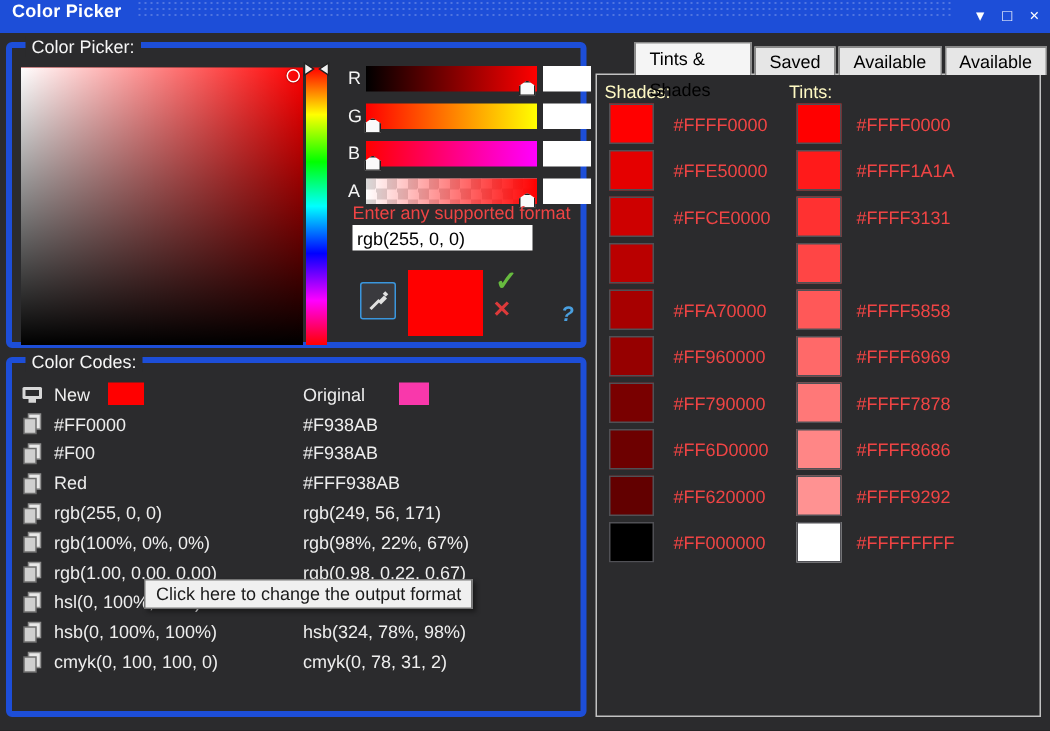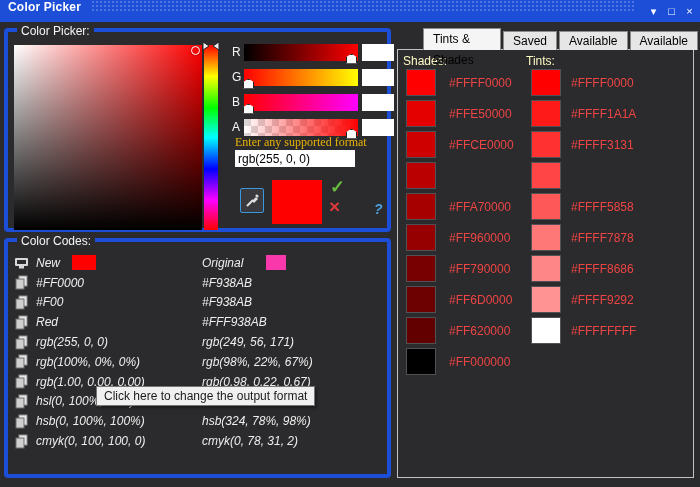--- a/index.html
+++ b/index.html
@@ -36,33 +36,33 @@
   .track { position:relative; width:114px; height:17px; }
   .track-r { background:linear-gradient(to right,#000,#f00); }
   .track-g { background:linear-gradient(to right,#f00,#ff0); }
   .track-b { background:linear-gradient(to right,#f00,#f0f); }
   .track-a { background:linear-gradient(to right,rgba(255,0,0,0),#f00), repeating-conic-gradient(#ffffff 0% 25%, #d9d9d9 0% 50%);
              background-size:100% 100%, 14px 14px; }
   .thumb { position:absolute; bottom:-3px; width:11px; height:10px; background:#fafafa; border:1px solid #222;
            clip-path:polygon(50% 0,100% 38%,100% 100%,0 100%,0 38%); }
   .ch-value { width:26px; height:17px; border:none; background:#fff; color:#000; font:12px "Liberation Sans",sans-serif; padding:0 16px; margin-left:4px; }
 
-  .fmt-label { position:absolute; left:227px; top:103px; color:#eab308;font-family:Liberation Serif, serif; }
+  .fmt-label { position:absolute; left:227px; top:103px; color:#ef4444; }
   .fmt-input { position:absolute; left:227px; top:118px; width:120px; height:17px; border:none; background:#fff; color:#000;
                font:12px "Liberation Sans",sans-serif; padding:0 3px; }
 
   .eyedropper-btn { position:absolute; left:232px; top:156px; width:24px; height:25px; background:#3a3a3e;
                     border:1px solid #3a96dd; border-radius:2px; display:flex; align-items:center; justify-content:center; }
   .preview { position:absolute; left:264px; top:148px; width:50px; height:44px; }
   .ok-glyph { position:absolute; left:322px; top:144px; font-size:18px; font-weight:700; color:#67bb3f; }
   .cancel-glyph { position:absolute; left:321px; top:166px; font-size:19px; font-weight:700; color:#dc3a3a; line-height:18px; }
   .help-glyph { position:absolute; left:366px; top:169px; font-size:14px; font-weight:700; color:#4aa0e0; font-style:italic; }
 
   
-  .codes-rows { position:absolute; left:6px; top:11px; width:375px;font-style:italic; }
+  .codes-rows { position:absolute; left:6px; top:11px; width:375px; }
   .code-row { display:flex; align-items:center; height:19.8px; }
   .row-icon { flex:0 0 15px; margin-right:7px; }
   .code-new { flex:0 0 166px; color:#eee; }
   .code-orig { color:#eee; }
   .hdr-new-label { flex:0 0 36px; color:#eee; }
   .hdr-new-swatch { width:24px; height:15px; }
   .hdr-orig-label { margin-left:106px; flex:0 0 64px; color:#eee; }
   .hdr-orig-swatch { width:20px; height:15px; }
 
   
@@ -318,20 +318,24 @@
         </div>
       <div class="sw-row">
           <div class="sw" style="background: rgb(255, 69, 69);"></div>
           <span class="sw-code"></span>
         </div>
       <div class="sw-row">
           <div class="sw" style="background: rgb(255, 88, 88);"></div>
           <span class="sw-code">#FFFF5858</span>
         </div>
       <div class="sw-row">
+          <div class="sw" style="background: rgb(255, 105, 105);"></div>
+          <span class="sw-code">#FFFF6969</span>
+        </div>
+      <div class="sw-row">
           <div class="sw" style="background: rgb(255, 120, 120);"></div>
           <span class="sw-code">#FFFF7878</span>
         </div>
       <div class="sw-row">
           <div class="sw" style="background: rgb(255, 134, 134);"></div>
           <span class="sw-code">#FFFF8686</span>
         </div>
       <div class="sw-row">
           <div class="sw" style="background: rgb(255, 146, 146);"></div>
           <span class="sw-code">#FFFF9292</span>

